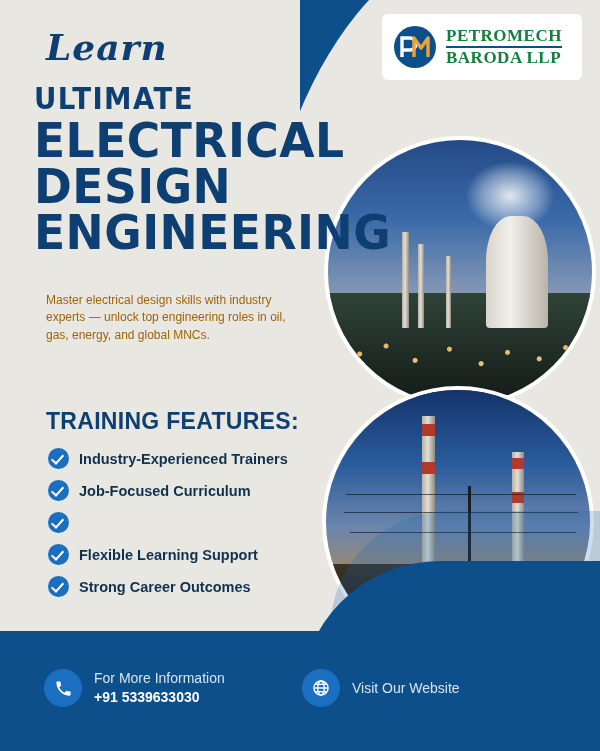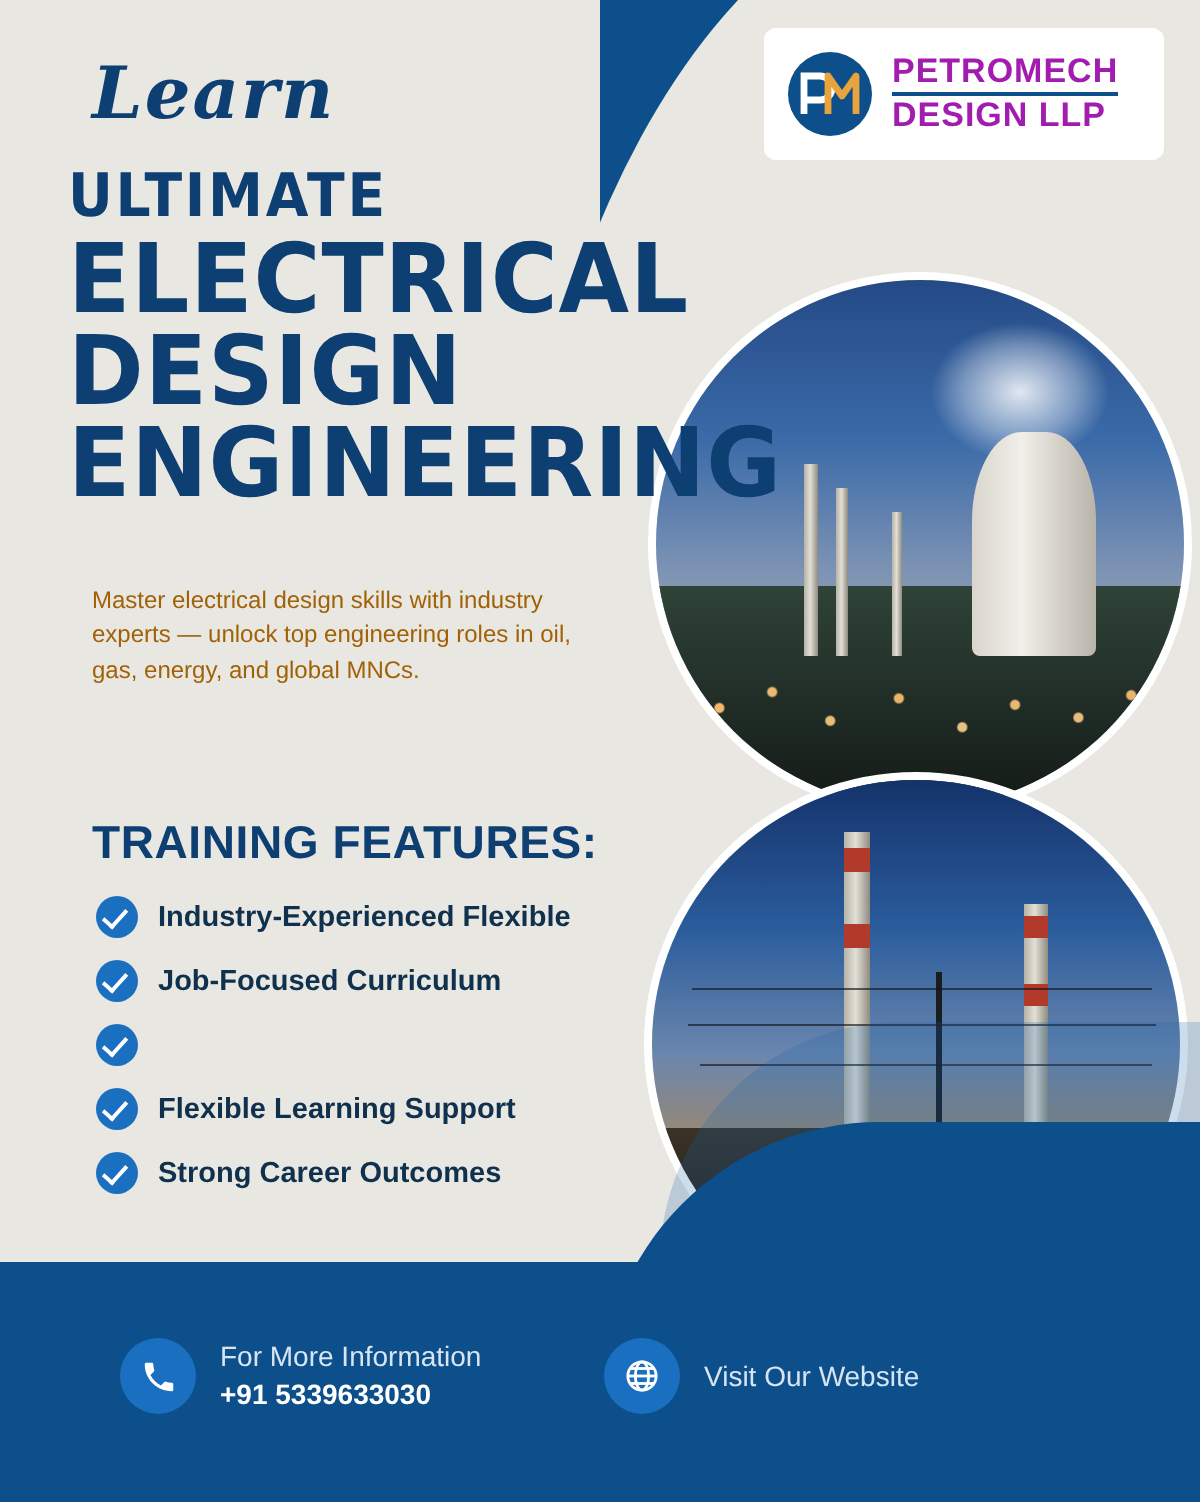--- a/index.html
+++ b/index.html
@@ -90,25 +90,25 @@
   }
   .logo-mark {
     width: 46px; height: 46px;
     flex: 0 0 46px;
     position: relative;
   }
   .logo-text {
     line-height: 1.06;
   }
   .logo-line1, .logo-line2 {
-    font-family: Liberation Sans, sans-serif;
+    font-family: Liberation Serif, serif;
     font-weight: bold;
     font-size: 17px;
     letter-spacing: 0.5px;
-    color: #a21caf;
+    color: #15803d;
   }
   .logo-underline {
     height: 2px;
     background: #0d4f8b;
     margin: 1px 0 1px 0;
     width: 100%;
   }
 
   
   .learn-script {
@@ -279,21 +279,21 @@
   }
 
   
   .contact {
     position: absolute;
     bottom: 44px;
     display: flex;
     align-items: center;
     gap: 12px;
   }
-  .contact-phone { left: 60px; margin-top: 24px; }
+  .contact-phone { left: 44px; margin-top: 24px; }
   .contact-web { left: 302px; }
   .circle-icon {
     width: 38px; height: 38px;
     border-radius: 50%;
     background: #1b6fc0;
     display: flex;
     align-items: center;
     justify-content: center;
     color: #ffffff;
     flex: 0 0 38px;
@@ -352,41 +352,41 @@
     <div class="logo-mark">
       <svg viewBox="0 0 46 46" width="46" height="46" aria-hidden="true">
         <circle cx="23" cy="23" r="21" fill="#0d4f8b"></circle>
         <path d="M10 33 V14 h8 a6 6 0 0 1 0 12 h-8" fill="none" stroke="#ffffff" stroke-width="3.4"></path>
         <path d="M22 33 V14 l7 10 7 -10 V33" fill="none" stroke="#e8a33d" stroke-width="3.4" stroke-linejoin="round"></path>
       </svg>
     </div>
     <div class="logo-text">
       <div class="logo-line1">PETROMECH</div>
       <div class="logo-underline"></div>
-      <div class="logo-line2">DESIGN LLP</div>
+      <div class="logo-line2">BARODA LLP</div>
     </div>
   </div>
 
   <div class="learn-script">Learn</div>
 
   <div class="headline">
     <div class="h-ultimate">ULTIMATE</div>
     <div class="h-main">ELECTRICAL</div>
     <div class="h-main">DESIGN</div>
     <div class="h-main">ENGINEERING</div>
   </div>
 
   <div class="subtext">Master electrical design skills with industry experts — unlock top engineering roles in oil, gas, energy, and global MNCs.</div>
 
   <div class="features-title">TRAINING FEATURES:</div>
 
   <div class="features">
     <div class="feature-row">
       <span class="check"></span>
-      <span class="feature-label">Industry-Experienced Flexible</span>
+      <span class="feature-label">Industry-Experienced Trainers</span>
     </div>
     <div class="feature-row">
       <span class="check"></span>
       <span class="feature-label">Job-Focused Curriculum</span>
     </div>
     <div class="feature-row">
       <span class="check"></span>
     </div>
     <div class="feature-row">
       <span class="check"></span>

